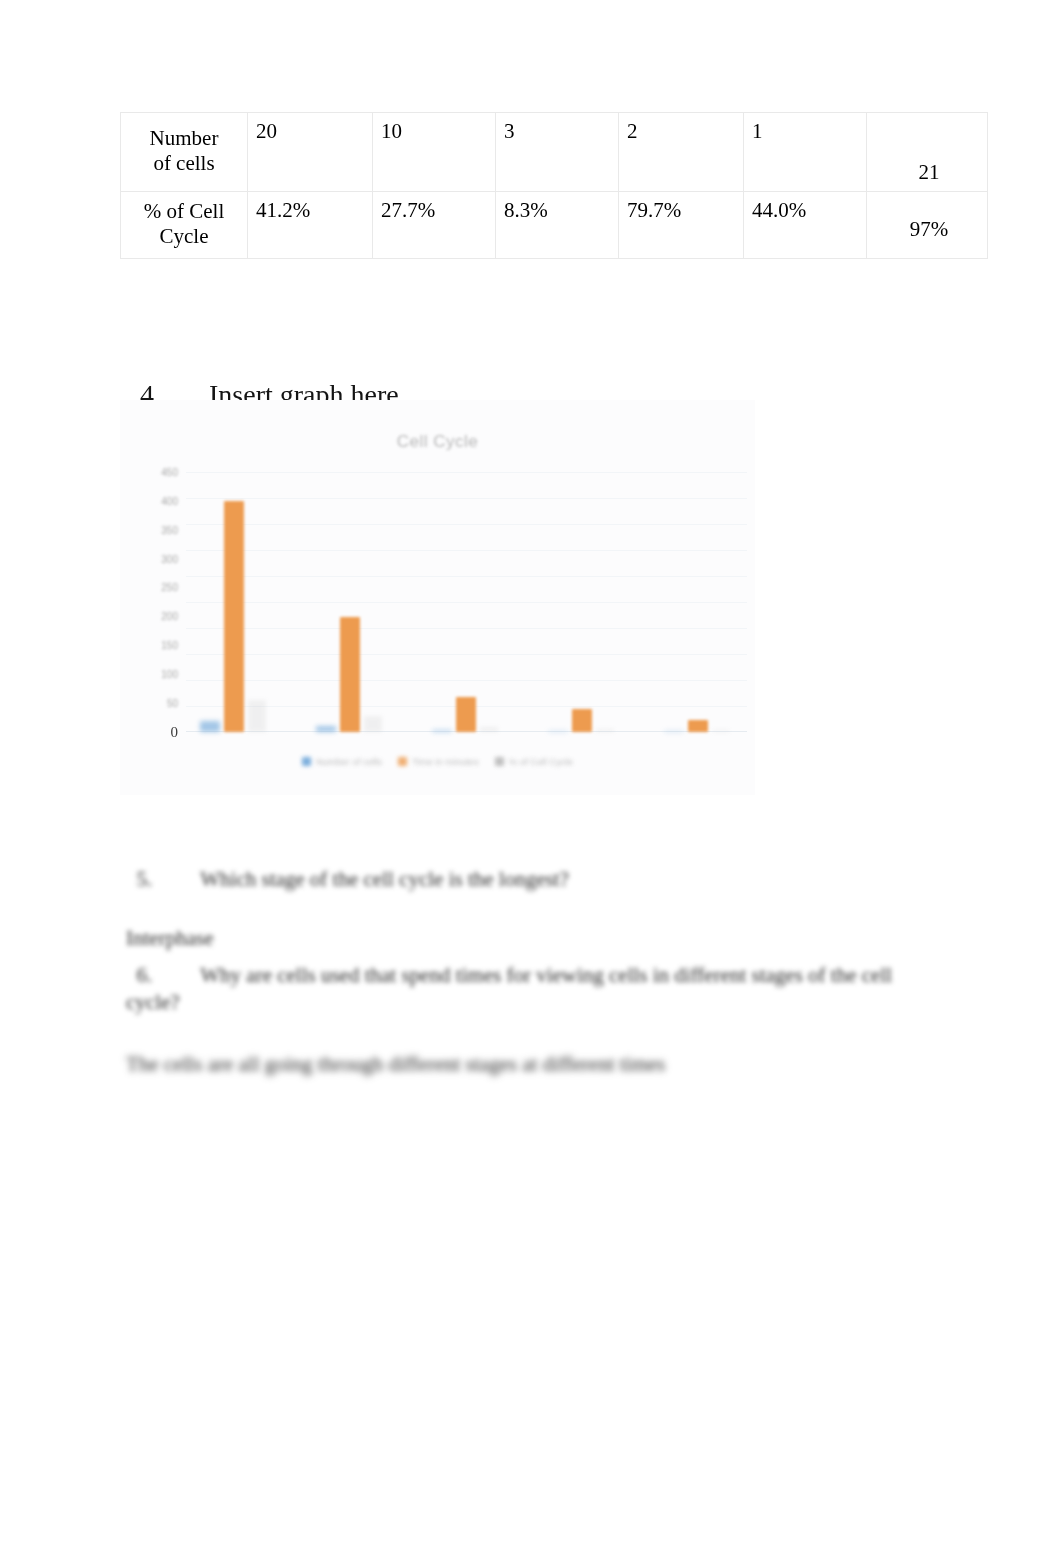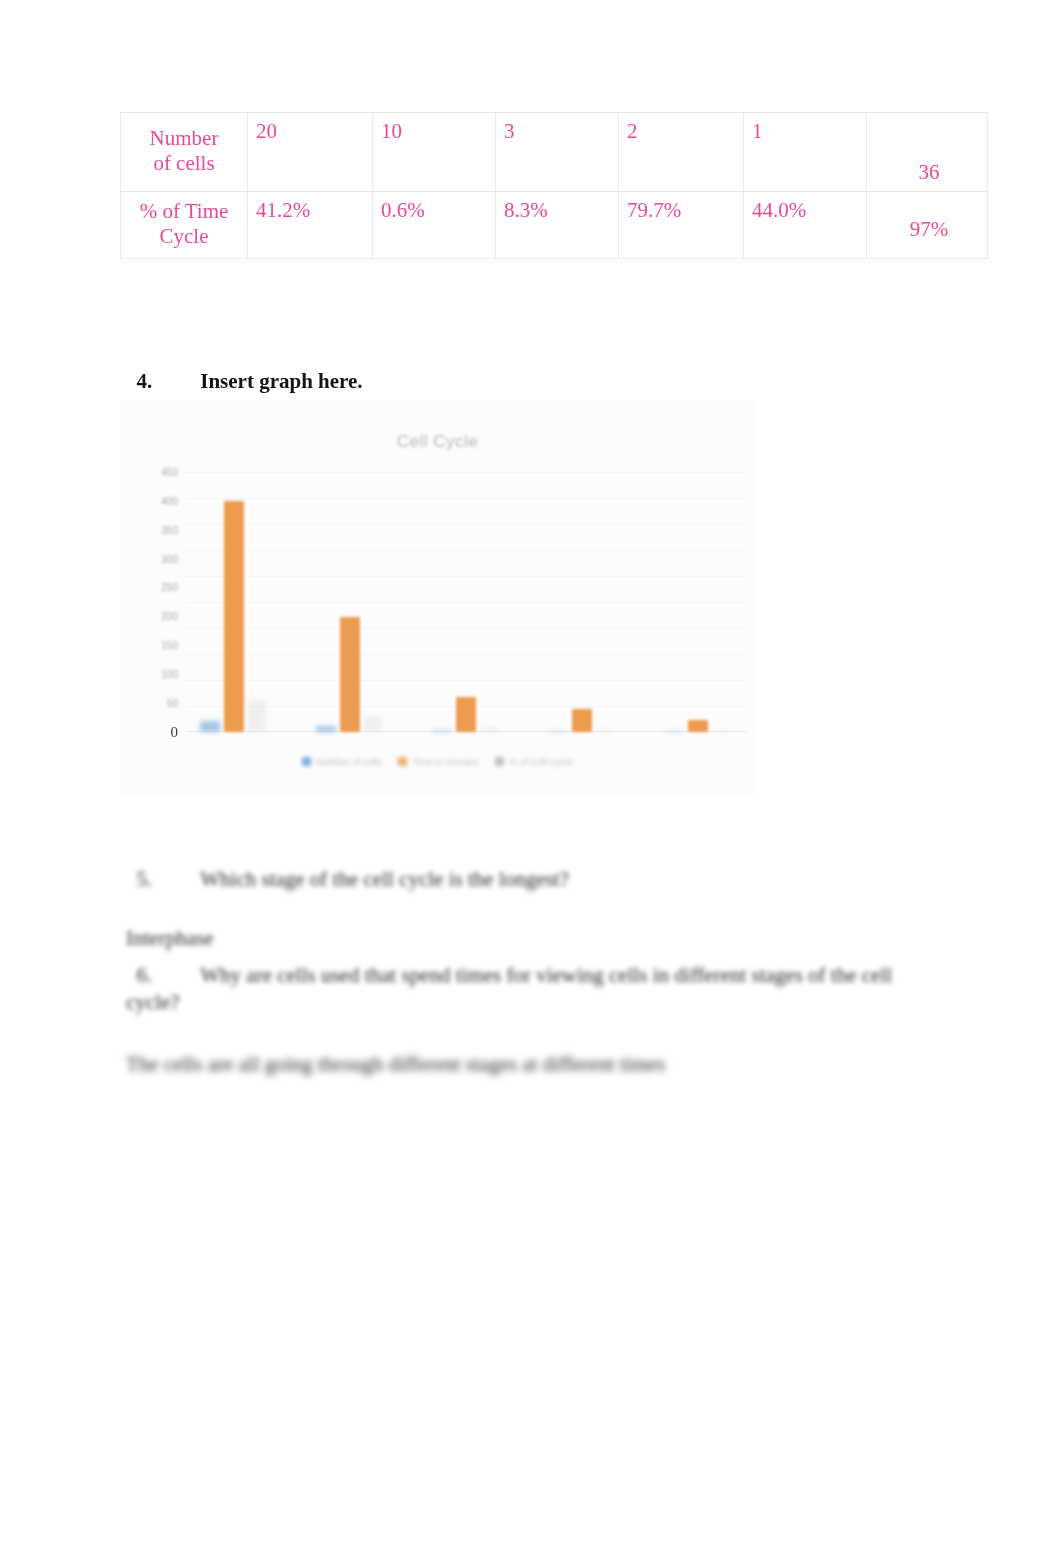--- a/index.html
+++ b/index.html
@@ -28,46 +28,45 @@
     width: 790px;
     table-layout: fixed;
   }
   table.data-table td {
     border: 1px solid #e9e9e9;
     font-size: 21px;
     line-height: 1.18;
     vertical-align: top;
     padding: 6px 4px 8px 8px;
     background: #ffffff;
-    color: #ec4899;
+    color: #000000;
   }
   table.data-table td.rowlabel {
     text-align: center;
     vertical-align: middle;
     padding-left: 4px;
     padding-right: 4px;
   }
   table.data-table td.total {
     text-align: center;
     vertical-align: bottom;
     padding-bottom: 6px;
   }
   table.data-table tr.r1 td { height: 64px; }
   table.data-table tr.r2 td { height: 64px; }
   table.data-table tr.r3 td { height: 46px; }
   table.data-table tr.r3 td.total { vertical-align: middle; padding-top: 14px;}
 
   
   .numbered-line {
     position: absolute;
-    font-size: 21px;
+    font-size: 28px;
     line-height: 1.25;
     white-space: pre;
     color: #141414;
-    font-weight: bold;
   }
   .q-insert-graph {
     left: 126px;
     top: 342px;
   }
   .q-num { display: inline-block; }
   .q-gap { display: inline-block; width: 48px; }
 
   
   .chart-figure {
@@ -204,27 +203,27 @@
   <table class="data-table">
     <tbody>
       <tr class="r1">
         <td class="rowlabel" style="width:118px"><span style="white-space:pre-line">Number
 of cells</span></td>
         <td style="width:112px">20</td>
         <td style="width:110px">10</td>
         <td style="width:110px">3</td>
         <td style="width:112px">2</td>
         <td style="width:110px">1</td>
-        <td class="total" style="width:108px">36</td>
+        <td class="total" style="width:108px">21</td>
       </tr>
       <tr class="r3">
-        <td class="rowlabel"><span style="white-space:pre-line">% of Time
+        <td class="rowlabel"><span style="white-space:pre-line">% of Cell
 Cycle</span></td>
         <td>41.2%</td>
-        <td>0.6%</td>
+        <td>27.7%</td>
         <td>8.3%</td>
         <td>79.7%</td>
         <td>44.0%</td>
         <td class="total">97%</td>
       </tr>
     </tbody>
   </table>
 </div>
 
 <div class="numbered-line q-insert-graph">

